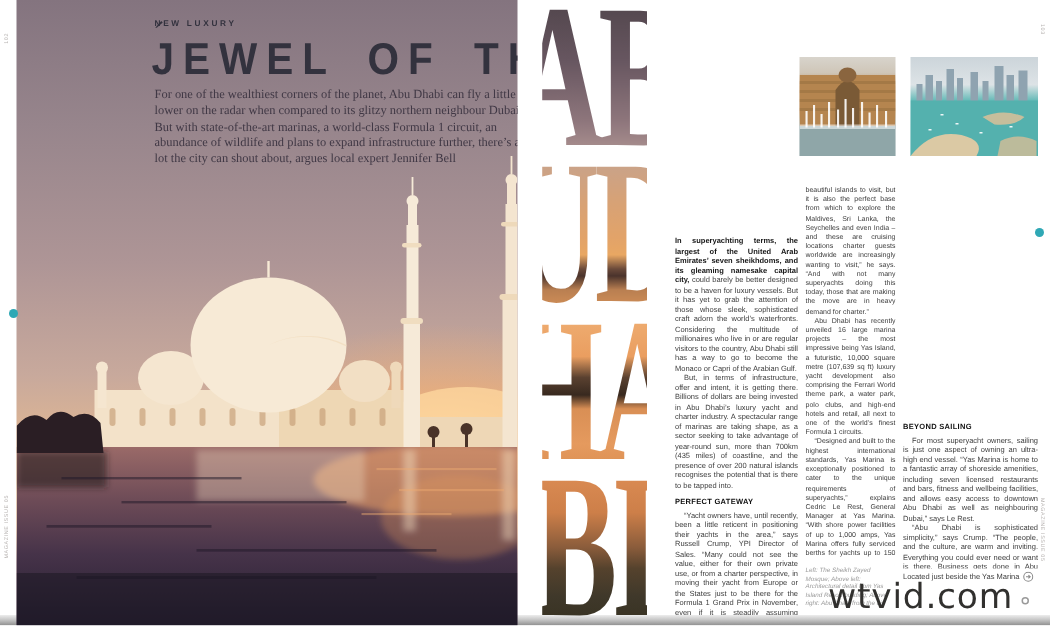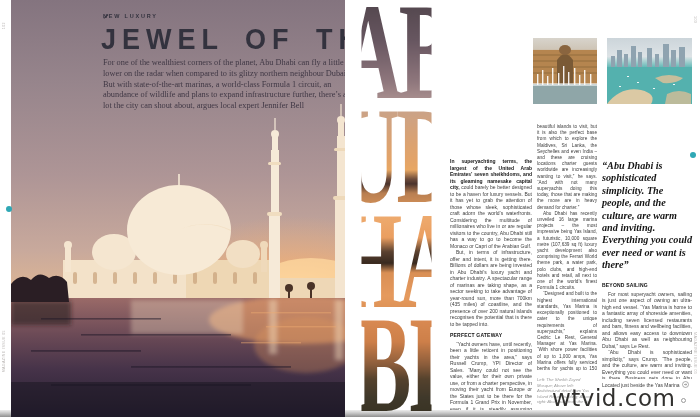--- a/index.html
+++ b/index.html
@@ -279,21 +279,20 @@
 
   <div class="bodycol col-b">
     <p>beautiful islands to visit, but it is also the perfect base from which to explore the Maldives, Sri Lanka, the Seychelles and even India – and these are cruising locations charter guests worldwide are increasingly wanting to visit,” he says. “And with not many superyachts doing this today, those that are making the move are in heavy demand for charter.”</p>
     <p>Abu Dhabi has recently unveiled 16 large marina projects – the most impressive being Yas Island, a futuristic, 10,000 square metre (107,639 sq ft) luxury yacht development also comprising the Ferrari World theme park, a water park, polo clubs, and high-end hotels and retail, all next to one of the world’s finest Formula 1 circuits.</p>
     <p>“Designed and built to the highest international standards, Yas Marina is exceptionally positioned to cater to the unique requirements of superyachts,” explains Cedric Le Rest, General Manager at Yas Marina. “With shore power facilities of up to 1,000 amps, Yas Marina offers fully serviced berths for yachts up to 150 metres (492ft 1in).”</p>
 
   </div>
 
   <div class="caption">Left: The Sheikh Zayed Mosque; Above left: Architectural detail from Yas Island Resort building; Above right: Abu Dhabi from the air</div>
 
-  <div class="pullquote">“Abu Dhabi is sophisticated simplicity. The people, and the culture, are warm and inviting. Everything you could ever need or want is there”</div>
 
   <div class="bodycol col-c">
     <p class="subhead">BEYOND SAILING</p>
     <p>For most superyacht owners, sailing is just one aspect of owning an ultra-high end vessel. “Yas Marina is home to a fantastic array of shoreside amenities, including seven licensed restaurants and bars, fitness and wellbeing facilities, and allows easy access to downtown Abu Dhabi as well as neighbouring Dubai,” says Le Rest.</p>
     <p>“Abu Dhabi is sophisticated simplicity,” says Crump. “The people, and the culture, are warm and inviting. Everything you could ever need or want is there. Business gets done in Abu Dhabi with decision-makers keen on making things happen. It offers the perfect blend between work and play. The Emirates Palace is seven star luxury wrapped in tradition and class. Cipriani is an amazing place to eat, and meet friends and business partners. There is a unique energy in Abu Dhabi.”</p>
   </div>
 
   <div class="col-c-end">
     <span>Located just beside the Yas Marina</span>
     <svg class="cont-icon" width="7" height="7" viewBox="0 0 7 7">

